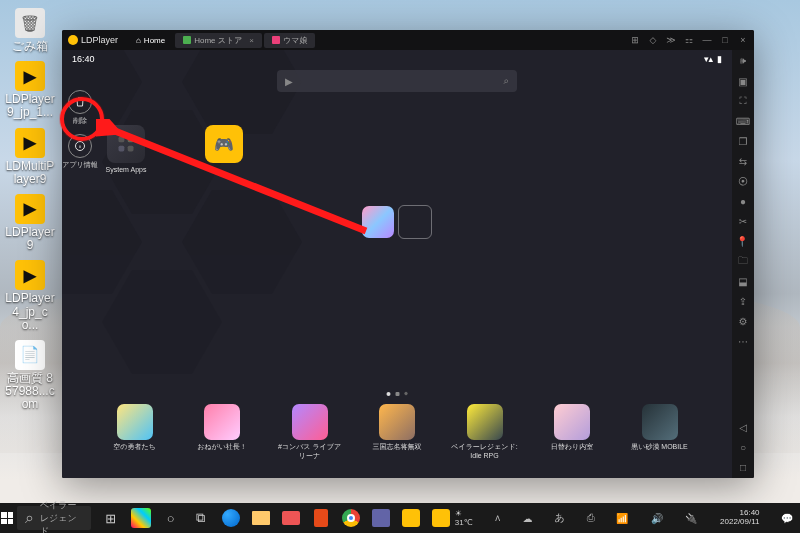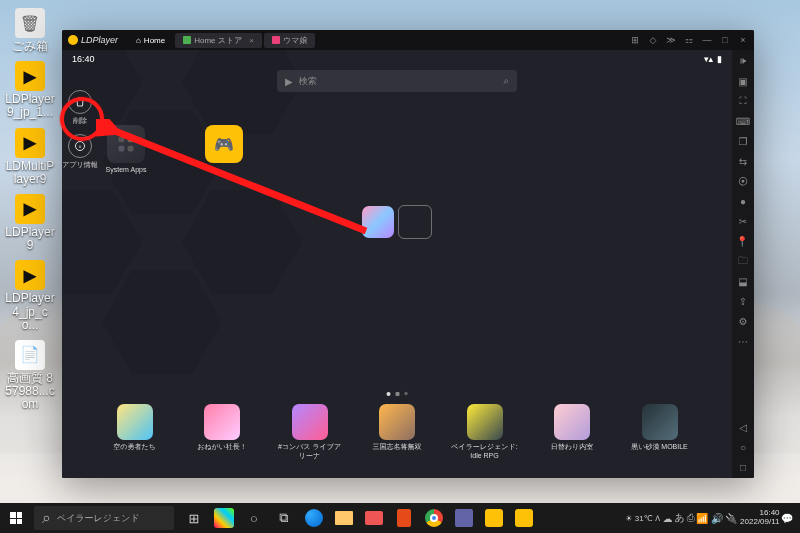--- a/index.html
+++ b/index.html
@@ -12,21 +12,21 @@
     .desk-icon { width: 52px; text-align: center; margin-bottom: 8px; cursor: pointer; }
     .desk-icon .ico { width: 30px; height: 30px; margin: 0 auto 2px; border-radius: 4px; display:flex; align-items:center; justify-content:center; font-size:16px; }
     .desk-icon .lbl { font-size: 12px; color: #fff; text-shadow: 0 1px 2px rgba(0,0,0,0.8); word-break: break-all; line-height: 1.1; padding: 0 1px; }
     .ico-trash { background: #e8e8e8; color:#666; }
     .ico-ld { background: #ffc107; color: #111; font-weight: bold; }
     .ico-txt { background: #fff; color:#555; }
 
     
     .ld-window { position: absolute; top: 30px; left: 62px; width: 692px; height: 448px; background: #18181b; border-radius: 2px; box-shadow: 0 8px 40px rgba(0,0,0,0.4); display: flex; flex-direction: column; overflow: hidden; z-index: 2; }
     .ld-titlebar { height: 20px; background: #121214; display: flex; align-items: center; padding: 0 6px; color: #e0e0e0; font-size: 9px; }
-    .ld-titlebar .logo { display: flex; align-items: center; gap: 3px; margin-right: 10px; font-style: italic; }
+    .ld-titlebar .logo { display: flex; align-items: center; gap: 3px; margin-right: 10px; }
     .ld-titlebar .logo-circle { width: 10px; height: 10px; background: #ffc107; border-radius: 50%; }
     .ld-tabs { display: flex; gap: 2px; flex: 1; }
     .ld-tab { display: flex; align-items: center; gap: 3px; padding: 2px 8px; font-size: 8px; color: #aaa; cursor: pointer; border-radius: 2px; }
     .ld-tab.home { color: #fff; }
     .ld-tab-ico { width: 8px; height: 8px; background: #5a8; border-radius: 1px; }
     .ld-tab-ico.play { background: #4caf50; }
     .ld-tab-ico.uma { background: #ec407a; }
     .ld-title-right { display: flex; gap: 8px; }
     .tb-ico { width: 10px; height: 10px; color: #888; cursor: pointer; display:flex; align-items:center; justify-content:center; font-size:9px; }
 
@@ -81,21 +81,21 @@
     
     .taskbar { position: absolute; bottom: 0; left: 0; right: 0; height: 30px; background: #1a1a1a; display: flex; align-items: center; z-index: 20; }
     .tb-start { width: 32px; height: 30px; display:flex; align-items:center; justify-content:center; cursor:pointer; }
     .win-logo { display:grid; grid-template:1fr 1fr/1fr 1fr; gap:1px; width:12px; height:12px; }
     .win-logo span { background:#fff; }
     .tb-search { display:flex; align-items:center; gap:6px; background:#2a2a2a; height:24px; padding:0 8px; width:140px; margin-left:2px; border-radius:2px; }
     .tb-search svg, .tb-search .sico { color:#aaa; }
     .tb-search .stxt { font-size:9px; color:#aaa; }
     .tb-items { display:flex; align-items:center; height:100%; margin-left:6px; gap:2px; }
     .tb-item { width:28px; height:30px; display:flex; align-items:center; justify-content:center; cursor:pointer; font-size:13px; }
-    .tb-tray { margin-left:auto; display:flex; align-items:center; gap:2px; padding-right:6px; color:#ccc; font-size:8px; }
+    .tb-tray { margin-left:auto; display:flex; align-items:center; gap:22px; padding-right:6px; color:#ccc; font-size:8px; }
     .tb-tray .tray-ico { cursor:pointer; font-size:10px; color:#bbb; }
     .tb-clock { text-align:right; line-height:1.1; font-size:8px; color:#ddd; }
 
     svg { display:block; }
   </style>
 </head>
 <body>
 
 <div class="wallpaper"></div>
 
@@ -192,21 +192,20 @@
                 <circle cx="12" cy="12" r="9"></circle>
                 <path d="M12 8v.01M12 11v5"></path>
               </svg>
           </div>
           <div class="act-lbl">アプリ情報</div>
         </div>
       </div>
 
       <div class="search-bar">
         <span class="sico">▶</span>
-        <span class="stxt">検索</span>
         <span class="sico" style="margin-left:auto;">⌕</span>
       </div>
 
       <div class="home-content">
         <div class="home-row1">
           <div class="app-icon">
             <div class="ai-box ai-sys">
               <svg width="20" height="20" viewBox="0 0 24 24">
                   <rect x="3" y="3" width="7" height="7" fill="#555" rx="2"></rect>
                   <rect x="14" y="3" width="7" height="7" fill="#665" rx="2"></rect>

